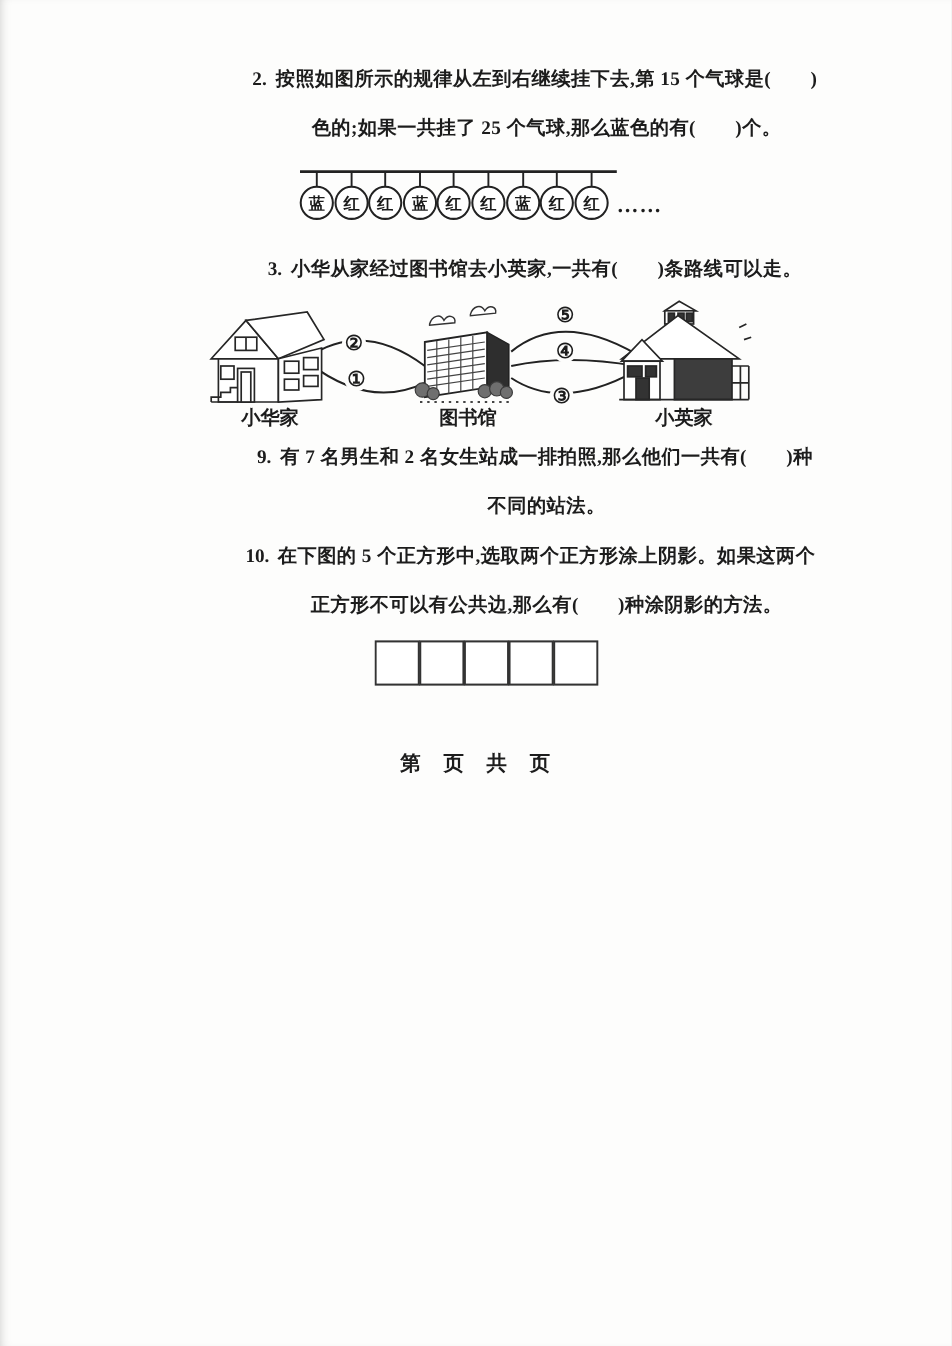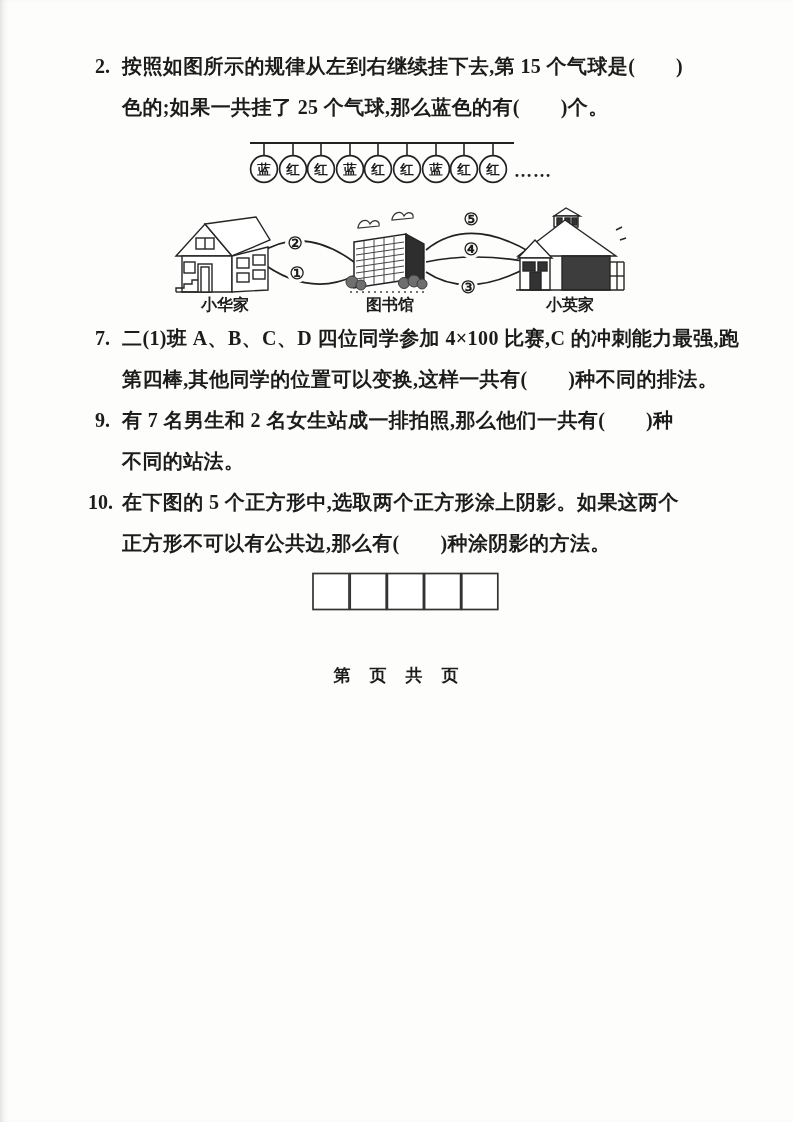--- a/index.html
+++ b/index.html
@@ -5,22 +5,22 @@
   html,body{margin:0;padding:0;background:#ececec;}
   .page{
     position:relative;width:793px;height:1122px;margin:0 auto;
     background:#fdfdfc;color:#1c1c1c;overflow:hidden;
     font-family:"Liberation Serif","DejaVu Serif",serif;
     padding-top:46px;box-sizing:border-box;
     box-shadow:inset 6px 0 10px -7px rgba(0,0,0,.25);
   }
   .q{
     margin:0 4px 0 95px;padding-left:27px;text-indent:-27px;
-    font-size:20px;line-height:41px;font-weight:700;
-    white-space:pre;letter-spacing:.4px;
+    font-size:16px;line-height:41px;font-weight:700;
+    white-space:pre;letter-spacing:.4px;text-align:center;
   }
   .q .qnum{display:inline-block;width:27px;text-indent:0;letter-spacing:0;}
   .q-10{margin-left:88px;padding-left:34px;text-indent:-34px;}
   .q-10 .qnum{width:34px;}
   svg.fig{display:block;}
   .fig-balloons{margin:8px 0 10px 248px;}
   .fig-route{margin:2px 0 2px 168px;}
   .fig-squares{margin:8px 0 0 312px;}
   .footer{margin-top:52px;text-align:center;font-size:17px;font-weight:700;letter-spacing:1px;}
   text{font-family:"Liberation Serif","DejaVu Serif",serif;}
@@ -64,20 +64,21 @@
       <text x="102" y="38">蓝</text>
       <text x="130" y="38">红</text>
       <text x="159" y="38">红</text>
       <text x="188" y="38">蓝</text>
       <text x="216" y="38">红</text>
       <text x="245" y="38">红</text>
     </g>
     <text x="266" y="41" font-size="18" font-weight="bold" letter-spacing="1" fill="#1c1c1c">……</text>
   </svg>
 
+  <div class="q"><span class="qnum">3.</span><span class="qtext">小华从家经过图书馆去小英家,一共有(　　)条路线可以走。</span></div>
 
   <svg class="fig fig-route" width="460" height="112" viewBox="0 0 460 112">
 
     <g fill="none" stroke="#222" stroke-width="1.7">
       <path d="M 90,50 Q 135,20 186,58"></path>
       <path d="M 90,56 Q 140,94 186,72"></path>
     </g>
 
     <g fill="none" stroke="#222" stroke-width="1.7">
       <path d="M 258,46 Q 300,12 362,48"></path>
@@ -168,22 +169,20 @@
     <g text-anchor="middle" font-size="16" font-weight="bold" fill="#1c1c1c">
       <text x="57" y="106">小华家</text>
       <text x="222" y="106">图书馆</text>
       <text x="402" y="106">小英家</text>
     </g>
   </svg>
 
 
 
 
-  <div class="q"><span class="qnum">7.</span><span class="qtext">二(1)班 A、B、C、D 四位同学参加 4×100 比赛,C 的冲刺能力最强,跑
-第四棒,其他同学的位置可以变换,这样一共有(　　)种不同的排法。</span></div>
 
 
   <div class="q"><span class="qnum">9.</span><span class="qtext">有 7 名男生和 2 名女生站成一排拍照,那么他们一共有(　　)种
 不同的站法。</span></div>
 
   <div class="q q-10"><span class="qnum">10.</span><span class="qtext">在下图的 5 个正方形中,选取两个正方形涂上阴影。如果这两个
 正方形不可以有公共边,那么有(　　)种涂阴影的方法。</span></div>
 
   <svg class="fig fig-squares" width="187" height="40" viewBox="0 0 187 40">
     <g fill="#fff" stroke="#333" stroke-width="1.7">

